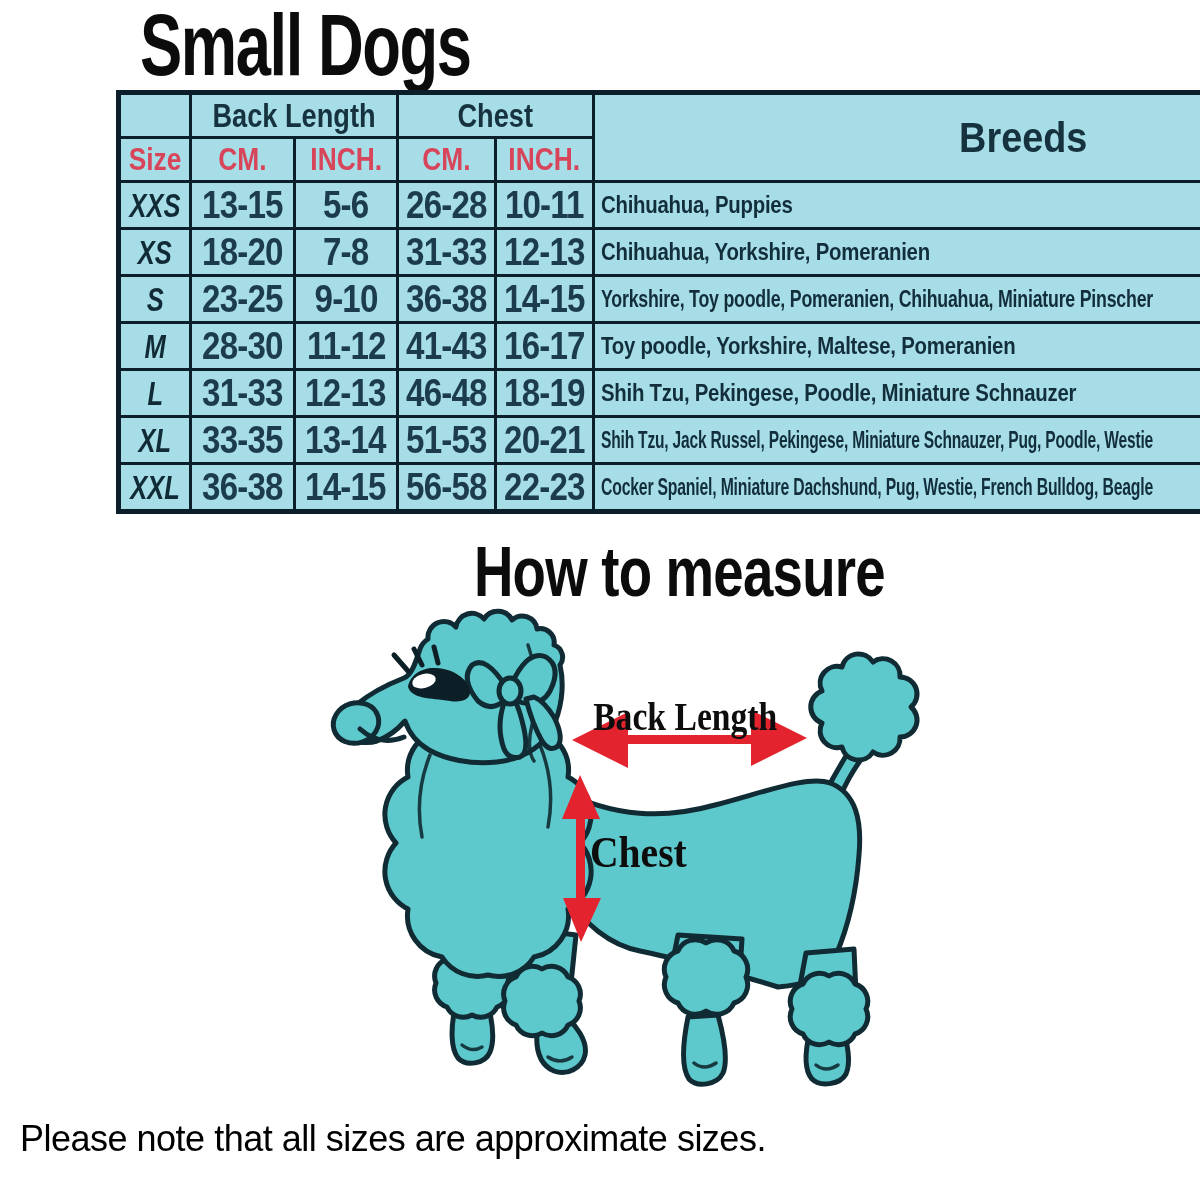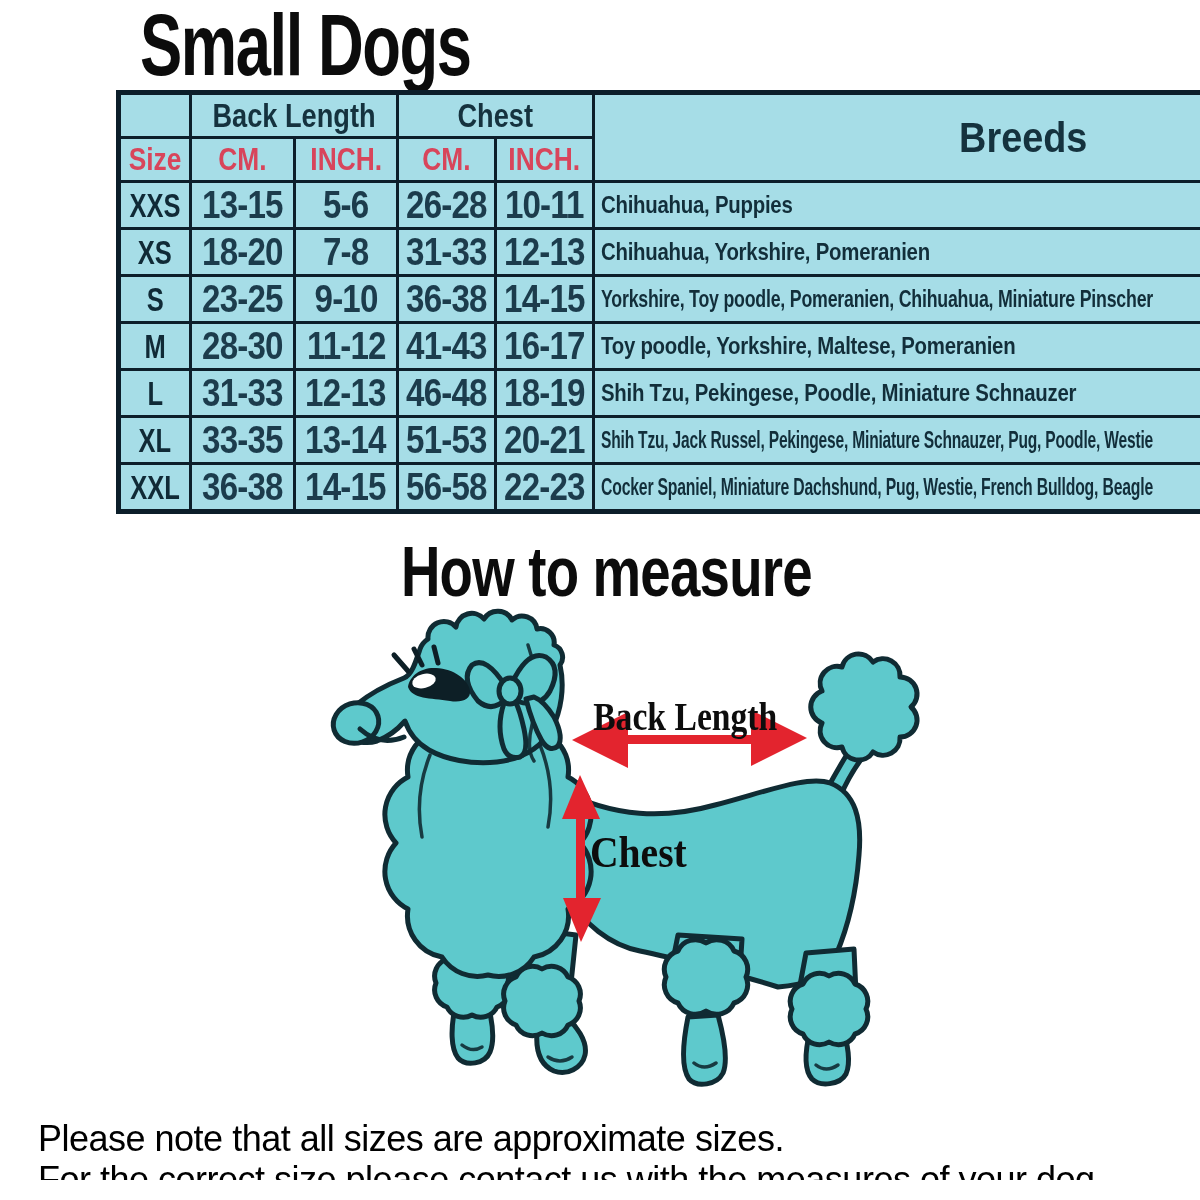--- a/index.html
+++ b/index.html
@@ -9,57 +9,57 @@
   *{margin:0;padding:0;box-sizing:border-box;}
   html,body{background:#ffffff;}
   #canvas{position:relative;width:1200px;height:1180px;background:#ffffff;overflow:hidden;
           font-family:"Liberation Sans",sans-serif;}
   .condense{display:inline-block;white-space:nowrap;}
 
   
   #main-title{position:absolute;left:140px;top:0;font-size:88px;line-height:90px;
     font-weight:bold;color:#0c0c0c;letter-spacing:-2px;}
   #main-title .condense{transform:scaleX(0.72);transform-origin:0 50%;}
-  #measure-title{position:absolute;left:343px;top:536px;width:600px;text-align:left;
+  #measure-title{position:absolute;left:343px;top:536px;width:600px;text-align:right;
     font-size:70px;line-height:72px;font-weight:bold;color:#0c0c0c;letter-spacing:-1px;}
   #measure-title .condense{transform:scaleX(0.78);transform-origin:50% 50%;}
 
   
   #size-table{position:absolute;left:116px;top:90px;border-collapse:collapse;
     background:var(--table-bg);table-layout:fixed;}
   #size-table td,#size-table th{border:3px solid var(--table-border);vertical-align:middle;
     text-align:center;overflow:hidden;}
   #size-table{border:5px solid var(--table-border);}
   tr.hdr1 td{height:45px;} tr.hdr2 td{height:44px;margin-top:8px;} tr.datarow td{height:40px;}
   .span-hdr{font-size:34px;font-weight:bold;color:var(--navy);}
   .span-hdr .condense{transform:scaleX(0.8);}
   .breeds-hdr{font-size:42px;font-weight:bold;color:var(--navy);}
   .breeds-hdr .condense{transform:scaleX(0.9);}
   .red-hdr{font-size:31px;font-weight:bold;color:var(--red-label);}
   .red-hdr .condense{transform:scaleX(0.85);}
-  .size-cell{font-size:34px;font-weight:bold;color:#102a36;}
+  .size-cell{font-size:34px;font-weight:bold;color:#102a36;font-style:italic;}
   .size-cell .condense{transform:scaleX(0.75);}
   .num-cell{font-size:39px;font-weight:bold;color:var(--num);letter-spacing:-1px;}
   .num-cell .condense{transform:scaleX(0.85);}
   .breeds-cell{text-align:left !important;padding-left:6px;}
   .breeds-cell .condense{font-size:24px;font-weight:bold;color:#122e3a;
     transform-origin:0 50%;letter-spacing:-0.3px;}
 
   
   .measure-label{position:absolute;font-family:"Liberation Serif",serif;font-weight:bold;
     color:#0d0d0d;}
   #back-length-label{left:560px;top:694px;width:250px;text-align:center;font-size:41px;line-height:44px;}
   #back-length-label .condense{transform:scaleX(0.82);}
   #chest-label{left:590px;top:830px;font-size:44px;line-height:46px;}
   #chest-label .condense{transform:scaleX(0.9);transform-origin:0 50%;}
 
   #dog-svg{position:absolute;left:310px;top:605px;}
 
   
-  #footer-note{position:absolute;left:38px;top:1118px;font-size:36px;line-height:41px;
+  #footer-note{position:absolute;left:20px;top:1118px;font-size:36px;line-height:41px;
     color:#000;letter-spacing:-0.5px;}
 </style>
 </head>
 <body>
 
 <div id="canvas">
 
   <div id="main-title"><span class="condense">Small Dogs</span></div>
 
   <table id="size-table">
@@ -245,16 +245,15 @@
         <path d="M 271,337 L 253,293 L 291,293 Z"></path>
       </g>
     </g>
   </svg>
 
   <div id="back-length-label" class="measure-label"><span class="condense">Back Length</span></div>
   <div id="chest-label" class="measure-label"><span class="condense">Chest</span></div>
 
   <div id="footer-note">
     <div>Please note that all sizes are approximate sizes.</div>
-    <div>For the correct size please contact us with the measures of your dog.</div>
   </div>
 
 </div>
 
 </body></html>

